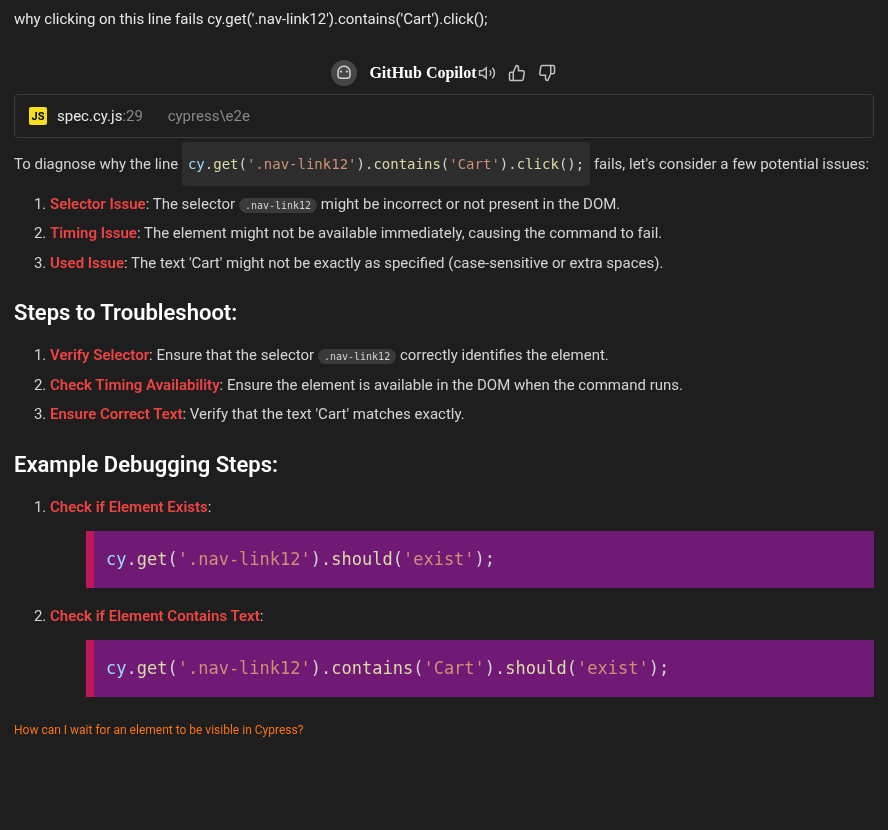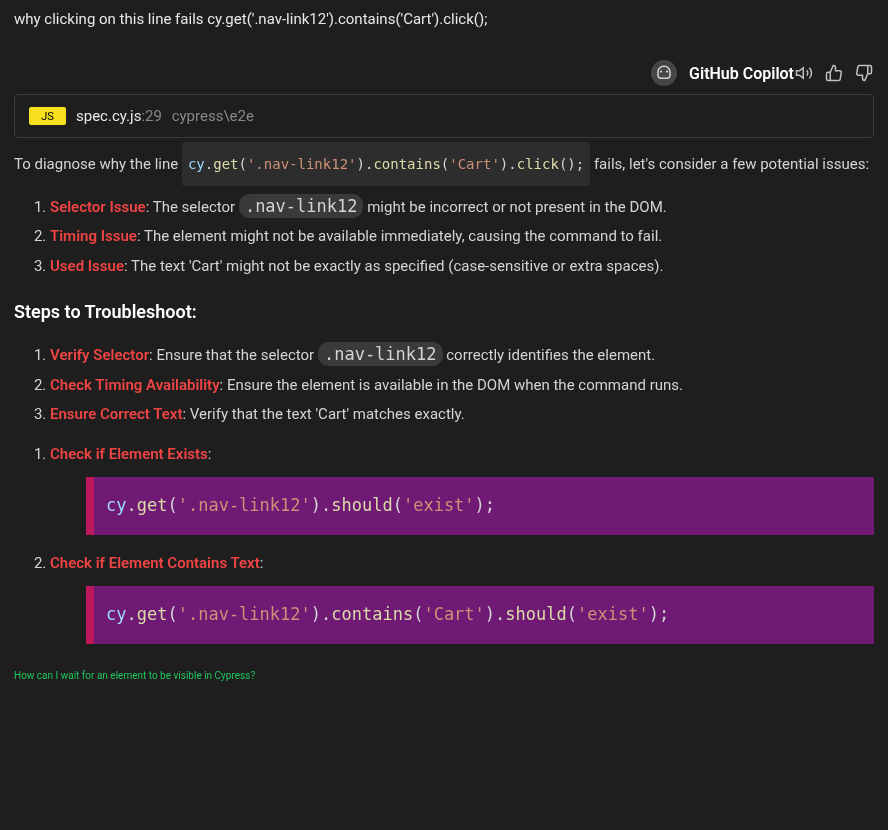--- a/index.html
+++ b/index.html
@@ -19,22 +19,23 @@
       padding: 10px 14px 18px;
       font-size: 15px;
       color: #e8e8e8;
     }
     .response-container {
       padding: 0 14px;
     }
     .assistant-header {
       display: flex;
       align-items: center;
-      justify-content: flex-end;
+      justify-content: center;
       padding: 14px 0 8px;
+      font-family: Liberation Serif, serif;
     }
     .assistant-header-left {
       display: flex;
       align-items: center;
       gap: 12px;
     }
     .copilot-avatar {
       width: 26px;
       height: 26px;
       border-radius: 50%;
@@ -82,39 +83,39 @@
       border: 1px solid #3c3c3c;
       border-radius: 4px;
       display: flex;
       align-items: center;
       gap: 10px;
       font-size: 15px;
     }
     .js-badge {
       background: #f7df1e;
       color: #000;
-      font-weight: normal;
+      font-weight: bold;
       font-size: 11px;
-      width: 37px;
+      width: 18px;
       height: 18px;
       display: flex;
       align-items: center;
       justify-content: center;
       border-radius: 2px;
       flex-shrink: 0;
     }
     .file-name {
       color: #e8e8e8;
     }
     .line-num {
       color: #888;
     }
     .file-path {
       color: #888;
-      margin-left: 6px;
+      margin-left: 21px;
     }
     .content {
       line-height: 1.7;
       color: #d4d4d4;
     }
     .content p {
       margin: 6px 0 14px;
     }
     .inline-code {
       font-family: "Consolas", "Monaco", monospace;
@@ -131,58 +132,58 @@
       color: #ce9178;
     }
     .inline-code .punct {
       color: #d4d4d4;
     }
     .inline-code-plain {
       font-family: "Consolas", "Monaco", monospace;
       background: #3a3a3a;
       padding: 2px 6px;
       border-radius: 10px;
-      font-size: 17px;
+      font-size: 10px;
       color: #d4d4d4;
     }
     ol {
       padding-left: 36px;
       margin-bottom: 14px;
     }
     ol li {
       margin: 4px 0;
       color: #d4d4d4;
     }
     .content strong {
       font-weight: 600;
       color: #ef4444;
     }
     h3 {
-      font-size: 18px;
+      font-size: 22px;
       font-weight: 600;
       margin: 18px 0 12px;
       color: #ffffff;
     }
     .code-block {
       margin: 10px 0 16px 36px;
       padding: 16px 12px;
       background: #701a75;
       border-left: 8px solid #be185d;
       font-family: "Consolas", "Monaco", monospace;
       font-size: 17px;
       line-height: 1.5;
       white-space: pre;
     }
     .code-block .ident { color: #9cdcfe; }
     .code-block .fn { color: #dcdcaa; }
     .code-block .str { color: #ce9178; }
     .code-block .punct { color: #d4d4d4; }
     .suggestion-link {
-      color: #22c55e;
-      font-size: 10px;
+      color: #f97316;
+      font-size: 12px;
       cursor: pointer;
       display: block;
       padding-top: 10px;
     }
   </style>
 </head>
 <body>
 
 <div class="user-query">why clicking on this line fails cy.get('.nav-link12').contains('Cart').click();</div>
 
@@ -241,20 +242,21 @@
       </ol>
 
     <h3>Steps to Troubleshoot:</h3>
 
     <ol id="steps-list">
         <li><strong>Verify Selector</strong>: Ensure that the selector <span class="inline-code-plain">.nav-link12</span> correctly identifies the element.</li>
         <li><strong>Check Timing Availability</strong>: Ensure the element is available in the DOM when the command runs.</li>
         <li><strong>Ensure Correct Text</strong>: Verify that the text 'Cart' matches exactly.</li>
       </ol>
 
+    <h3>Example Debugging Steps:</h3>
 
     <ol id="debug-list">
         <li><strong>Check if Element Exists</strong>:</li>
         <div class="code-block"><span class="ident">cy</span><span class="punct">.</span><span class="fn">get</span><span class="punct">(</span><span class="str">'.nav-link12'</span><span class="punct">)</span><span class="punct">.</span><span class="fn">should</span><span class="punct">(</span><span class="str">'exist'</span><span class="punct">)</span><span class="punct">;</span></div>
         <li><strong>Check if Element Contains Text</strong>:</li>
         <div class="code-block"><span class="ident">cy</span><span class="punct">.</span><span class="fn">get</span><span class="punct">(</span><span class="str">'.nav-link12'</span><span class="punct">)</span><span class="punct">.</span><span class="fn">contains</span><span class="punct">(</span><span class="str">'Cart'</span><span class="punct">)</span><span class="punct">.</span><span class="fn">should</span><span class="punct">(</span><span class="str">'exist'</span><span class="punct">)</span><span class="punct">;</span></div>
       </ol>
   </div>
 
   <a class="suggestion-link">How can I wait for an element to be visible in Cypress?</a>

